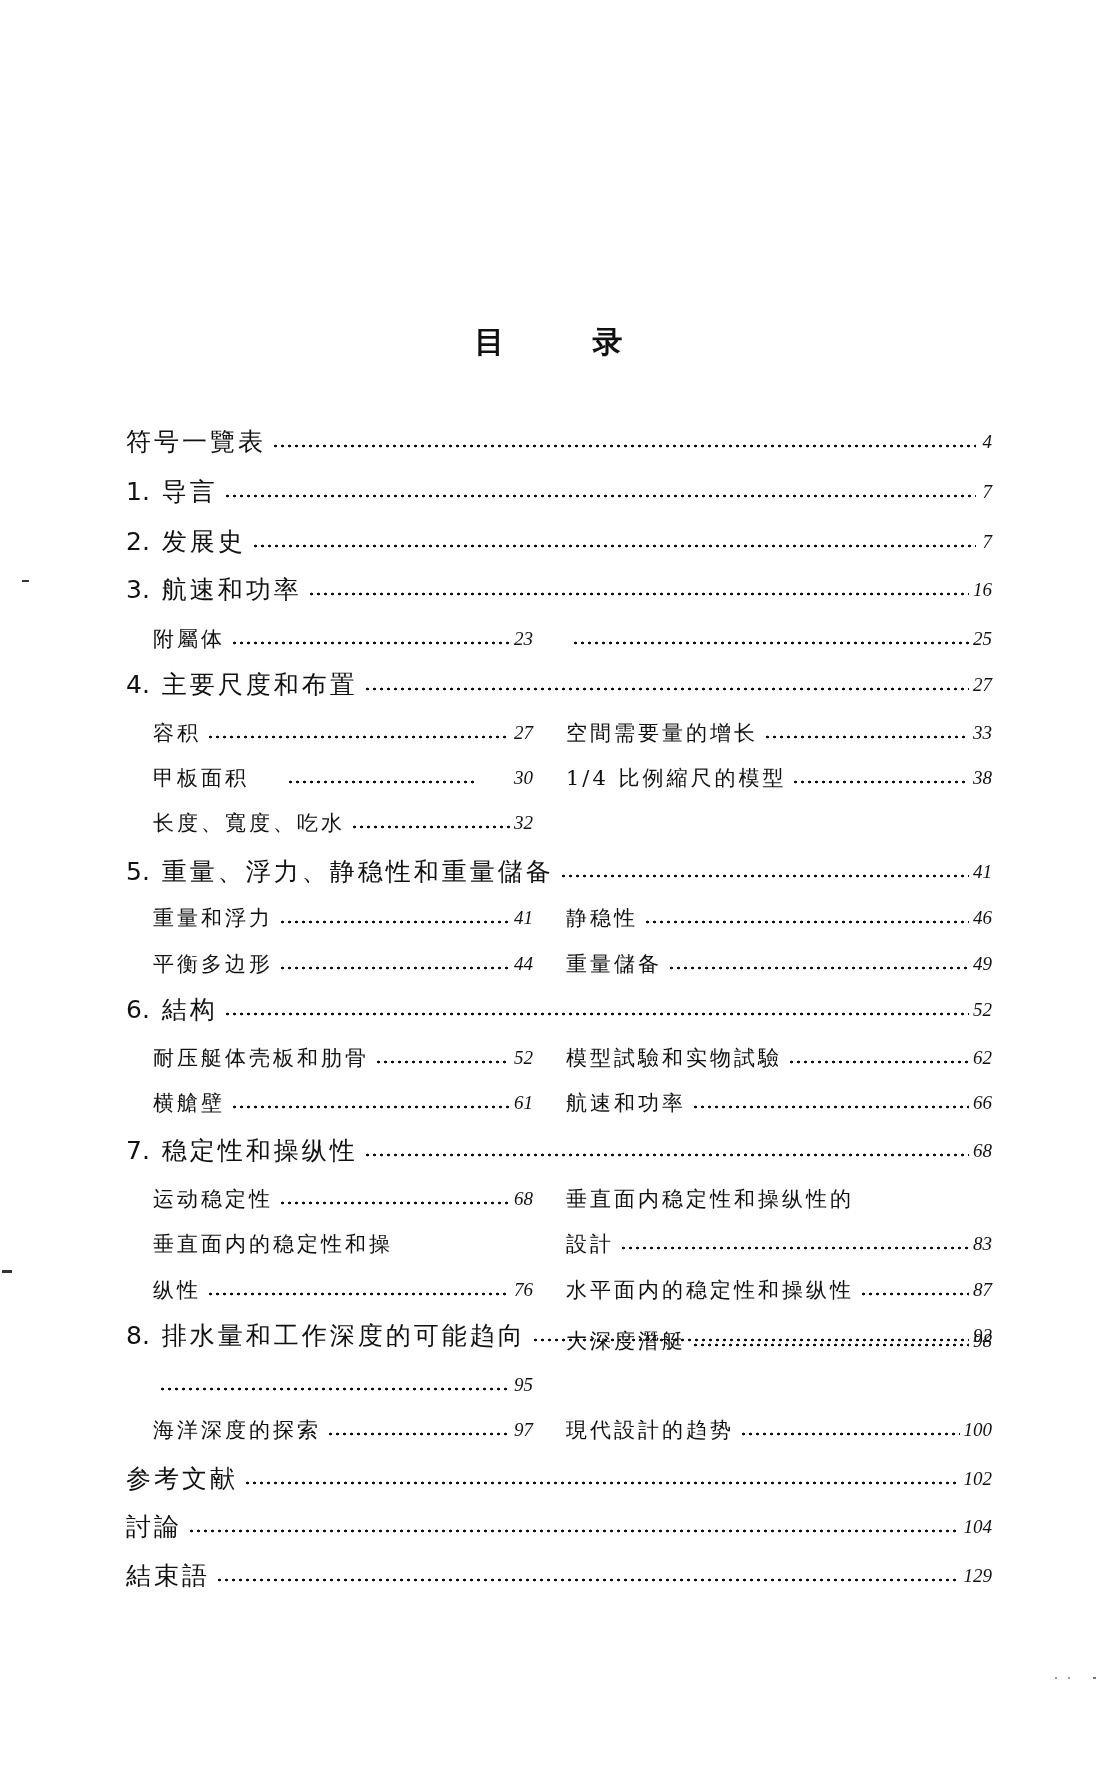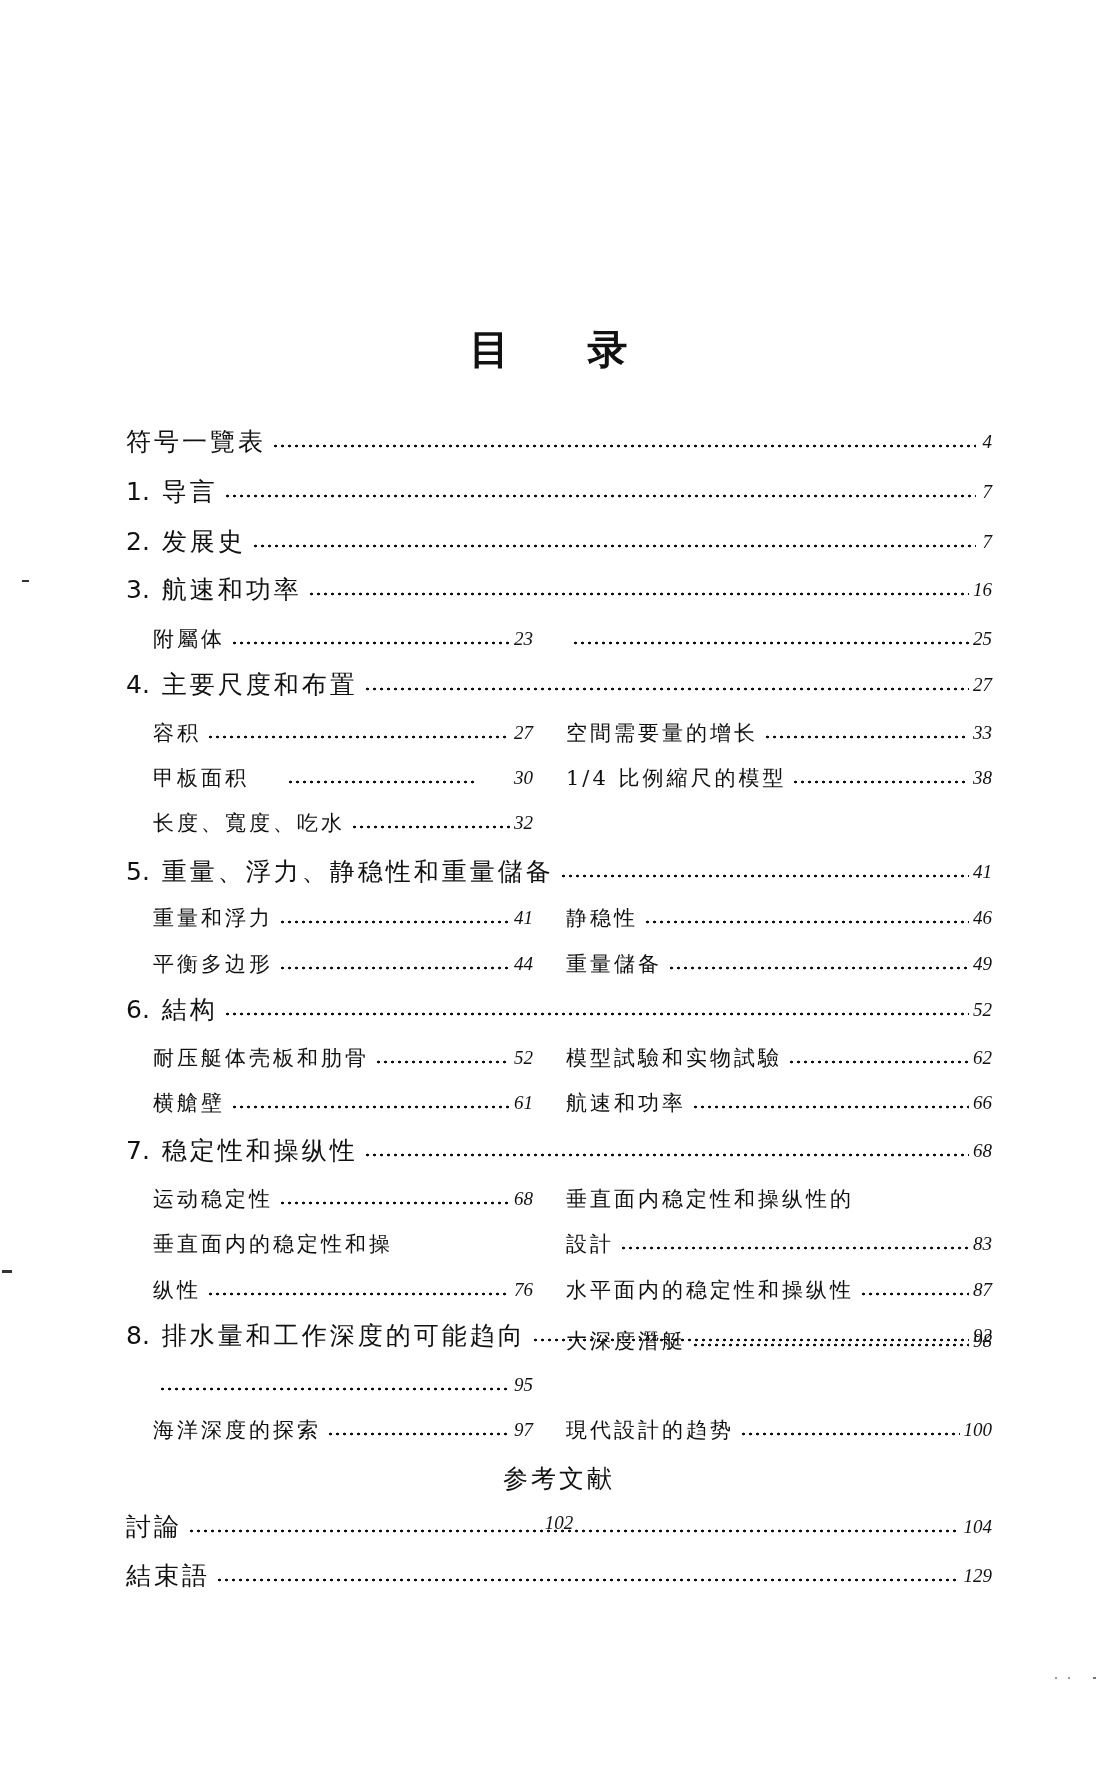--- a/index.html
+++ b/index.html
@@ -3,21 +3,21 @@
 <meta charset="utf-8">
 <style>
   html, body { margin: 0; padding: 0; background: #ffffff; }
   body {
     width: 1097px; height: 1787px; position: relative; overflow: hidden;
     font-family: "DejaVu Serif", "Liberation Serif", serif;
     color: #111111;
   }
   .title {
     position: absolute; top: 322px; left: 0; width: 1097px;
-    text-align: center; font-size: 40px; font-weight: bold;
+    text-align: center; font-size: 30px; font-weight: bold;
     letter-spacing: 0;
   }
   .title .ch { display: inline-block; width: 40px; }
   .title .gap { display: inline-block; width: 78px; }
   .row {
     position: absolute; height: 36px; display: flex; align-items: center;
     font-size: 24px; line-height: 36px; white-space: nowrap;
   }
   .row.main { left: 126px; width: 866px; font-size: 25px; }
   .row.sub-left { left: 153px; width: 380px; font-size: 21px; }
@@ -208,21 +208,21 @@
     <div class="row sub-left" style="top: 1412px;">
       <span class="label">海洋深度的探索</span>
       <span class="leader"></span>
       <span class="page">97</span>
     </div>
     <div class="row sub-right" style="top: 1412px;">
       <span class="label">現代設計的趋势</span>
       <span class="leader"></span>
       <span class="page">100</span>
     </div>
-    <div class="row main" style="top: 1461px; flex-direction: column;">
+    <div class="row main" style="top: 1461px;">
       <span class="label">参考文献</span>
       <span class="leader"></span>
       <span class="page">102</span>
     </div>
     <div class="row main" style="top: 1509px;">
       <span class="label">討論</span>
       <span class="leader"></span>
       <span class="page">104</span>
     </div>
     <div class="row main" style="top: 1558px; justify-content: flex-end;">

